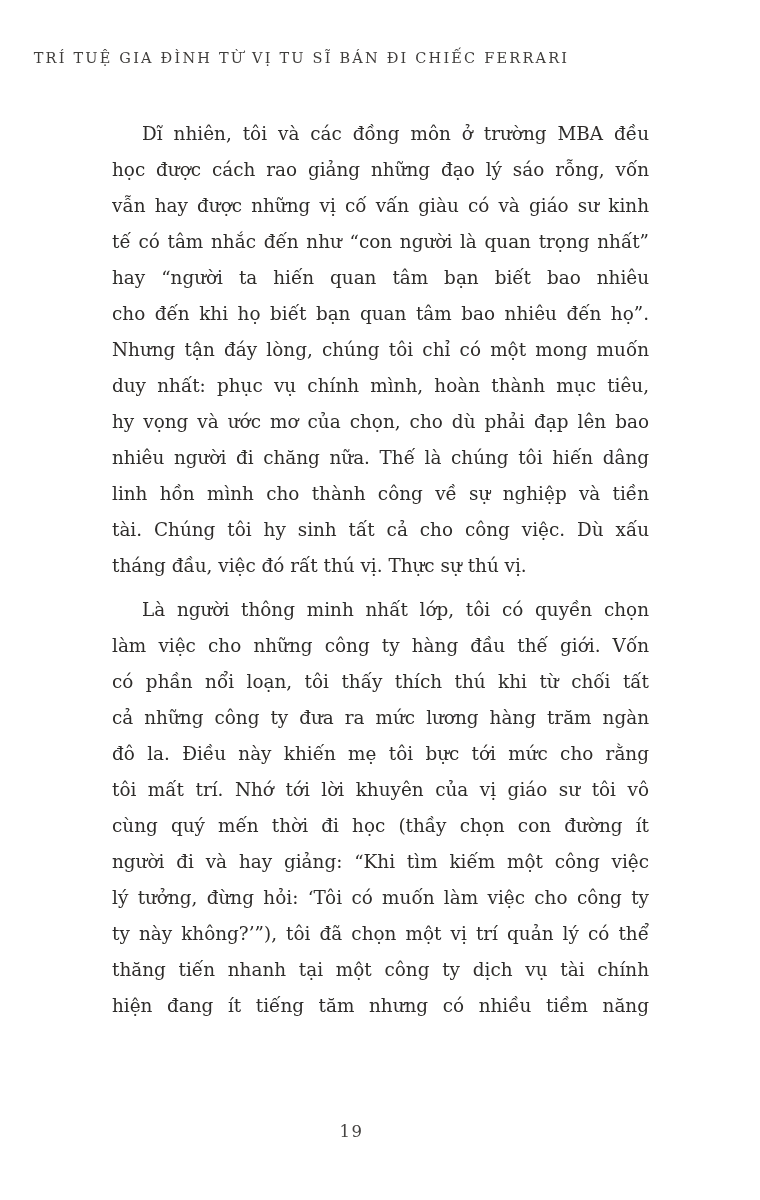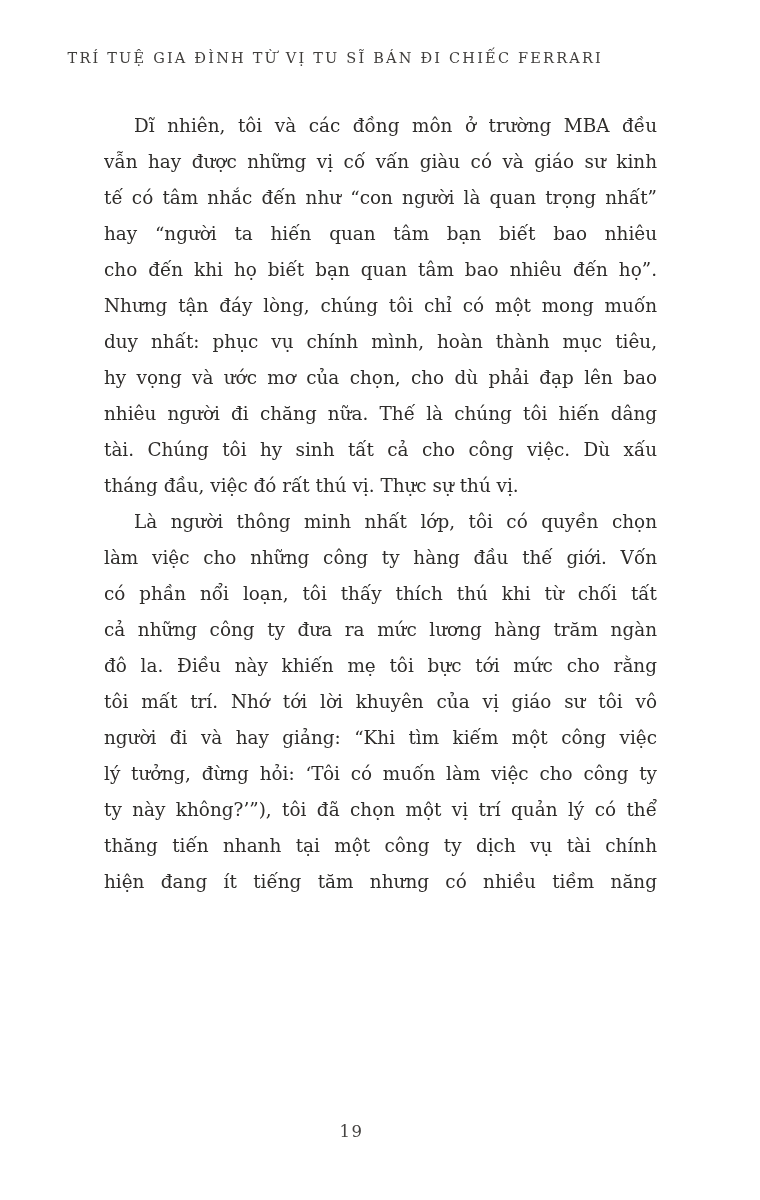--- a/index.html
+++ b/index.html
@@ -12,36 +12,36 @@
     position: relative;
     background: #ffffff;
     font-family: "DejaVu Serif", serif;
     overflow: hidden;
   }
   .running-header {
     position: absolute;
     top: 50px;
     left: 0;
     width: 603px;
-    text-align: right;
+    text-align: center;
     font-size: 14.5px;
     letter-spacing: 2.2px;
     color: #3f3d3b;
     font-family: "DejaVu Serif", serif;
   }
   .body-text {
     position: absolute;
     top: 108px;
     left: 104px;
     width: 553px;
     color: #2e2c2a;
     font-size: 18.4px;
   }
   .paragraph {
-    margin: 0;
+    margin: 8px;
     padding: 0;
   }
   .line {
     line-height: 36px;
     height: 36px;
     text-align: justify;
     text-align-last: justify;
     white-space: normal;
     overflow: hidden;
   }
@@ -63,38 +63,41 @@
   }
 </style>
 </head>
 <body>
 
 <div class="running-header">TRÍ TUỆ GIA ĐÌNH TỪ VỊ TU SĨ BÁN ĐI CHIẾC FERRARI</div>
 
 <div class="body-text">
     <div class="paragraph">
       <div class="line indent">Dĩ nhiên, tôi và các đồng môn ở trường MBA đều</div>
+      <div class="line">học được cách rao giảng những đạo lý sáo rỗng, vốn</div>
       <div class="line">vẫn hay được những vị cố vấn giàu có và giáo sư kinh</div>
       <div class="line">tế có tâm nhắc đến như “con người là quan trọng nhất”</div>
       <div class="line">hay “người ta hiến quan tâm bạn biết bao nhiêu</div>
       <div class="line">cho đến khi họ biết bạn quan tâm bao nhiêu đến họ”.</div>
       <div class="line">Nhưng tận đáy lòng, chúng tôi chỉ có một mong muốn</div>
       <div class="line">duy nhất: phục vụ chính mình, hoàn thành mục tiêu,</div>
       <div class="line">hy vọng và ước mơ của chọn, cho dù phải đạp lên bao</div>
       <div class="line">nhiêu người đi chăng nữa. Thế là chúng tôi hiến dâng</div>
+      <div class="line">linh hồn mình cho thành công về sự nghiệp và tiền</div>
       <div class="line">tài. Chúng tôi hy sinh tất cả cho công việc. Dù xấu</div>
       <div class="line no-justify">tháng đầu, việc đó rất thú vị. Thực sự thú vị.</div>
     </div>
     <div class="paragraph">
       <div class="line indent">Là người thông minh nhất lớp, tôi có quyền chọn</div>
       <div class="line">làm việc cho những công ty hàng đầu thế giới. Vốn</div>
       <div class="line">có phần nổi loạn, tôi thấy thích thú khi từ chối tất</div>
       <div class="line">cả những công ty đưa ra mức lương hàng trăm ngàn</div>
       <div class="line">đô la. Điều này khiến mẹ tôi bực tới mức cho rằng</div>
       <div class="line">tôi mất trí. Nhớ tới lời khuyên của vị giáo sư tôi vô</div>
+      <div class="line">cùng quý mến thời đi học (thầy chọn con đường ít</div>
       <div class="line">người đi và hay giảng: “Khi tìm kiếm một công việc</div>
       <div class="line">lý tưởng, đừng hỏi: ‘Tôi có muốn làm việc cho công ty</div>
       <div class="line">ty này không?’”), tôi đã chọn một vị trí quản lý có thể</div>
       <div class="line">thăng tiến nhanh tại một công ty dịch vụ tài chính</div>
       <div class="line">hiện đang ít tiếng tăm nhưng có nhiều tiềm năng</div>
     </div>
   </div>
 
 <div class="page-footer">19</div>
 

